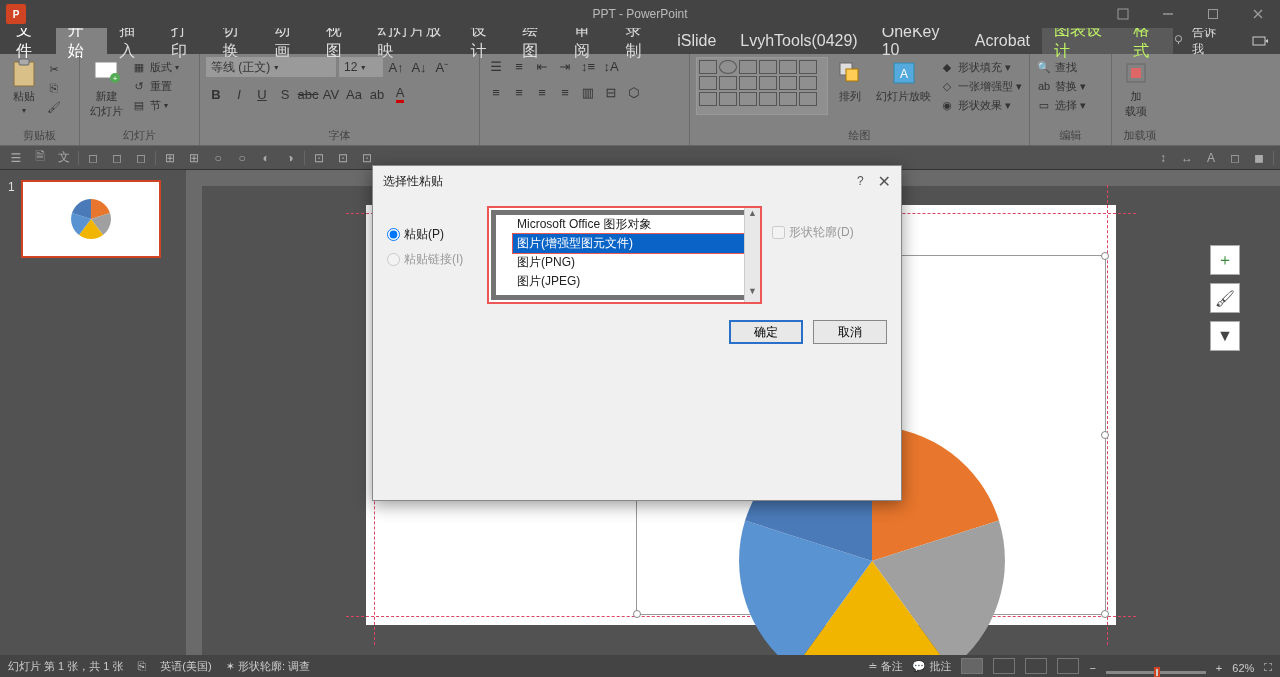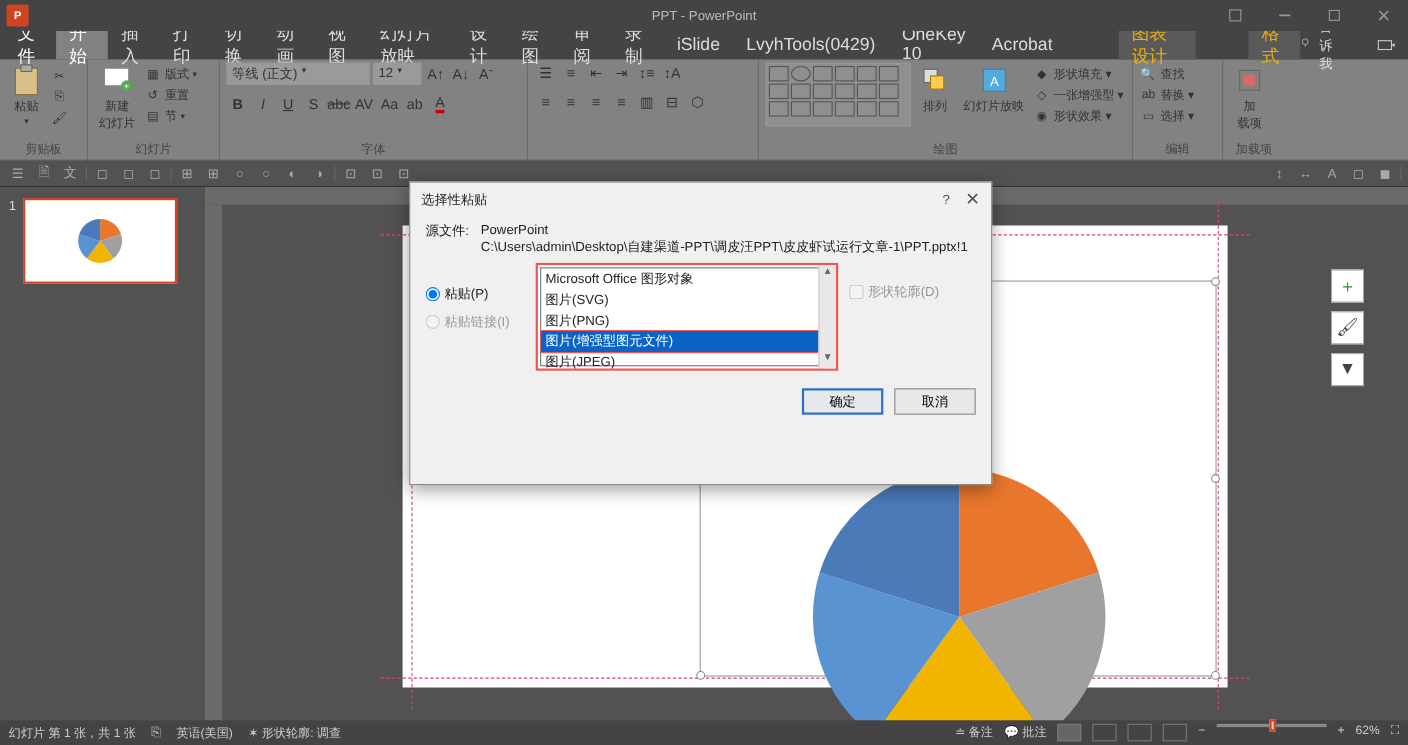--- a/index.html
+++ b/index.html
@@ -11,33 +11,33 @@
 .titlebar .title { position: absolute; left: 50%; transform: translateX(-50%); font-size: 12px; color: #bbb; }
 .titlebar .winbtns { margin-left: auto; display: flex; }
 .titlebar .winbtn { width: 45px; height: 28px; display: flex; align-items: center; justify-content: center; color: #999; font-size: 14px; }
 .titlebar .winbtn svg { width: 12px; height: 12px; }
 
 
 .menubar { height: 26px; background: #444; display: flex; align-items: stretch; color: #ddd; padding: 0 4px; }
 .menubar .tab { padding: 0 12px; display: flex; align-items: center; font-size: 16px; cursor: pointer; }
 .menubar .tab.file { color: #fff; }
 .menubar .tab.active { background: #828282; color: #fff; }
-.menubar .tab.highlight { background: #5a5a5a; color: #eab308; margin-left: 48px; }
+.menubar .tab.highlight { background: #5a5a5a; color: #bef264; }
 .menubar .right { margin-left: auto; display: flex; align-items: center; gap: 8px; padding-right: 8px; }
 .menubar .right .bulb { width: 14px; height: 14px; }
 
 
 .ribbon { height: 92px; background: #828282; display: flex; border-bottom: 1px solid #666; }
 .group { border-right: 1px solid #6a6a6a; padding: 3px 6px 0 6px; display: flex; flex-direction: column; }
 .group .body { flex: 1; display: flex; align-items: flex-start; gap: 4px; }
 .group .label { text-align: center; font-size: 11px; color: #444; padding: 2px 0; position: relative; }
 .bigbtn { display: flex; flex-direction: column; align-items: center; gap: 2px; padding: 2px 4px; color: #333; font-size: 11px; }
 .bigbtn .icon { width: 28px; height: 28px; display: flex; align-items: center; justify-content: center; }
 .smallrow { display: flex; gap: 3px; align-items: center; margin-bottom: 2px; }
-.dropdown { display: inline-flex; border: 1px solid #999; background: #9a9a9a; padding: 1px 4px; height: 20px; font-size: 12px; color: #333; }
+.dropdown { display: inline-flex; align-items: center; border: 1px solid #999; background: #9a9a9a; padding: 1px 4px; height: 20px; font-size: 12px; color: #333; }
 .dropdown .arrow { margin-left: 4px; font-size: 8px; }
 .iconbtn { width: 20px; height: 18px; display: flex; align-items: center; justify-content: center; color: #333; font-size: 13px; }
 .col { display: flex; flex-direction: column; gap: 3px; font-size: 11px; color: #333; }
 .col .row { display: flex; align-items: center; gap: 3px; }
 .ic { width: 16px; height: 16px; display: inline-flex; align-items: center; justify-content: center; }
 
 
 .shape-gallery { width: 132px; height: 58px; background: #8f8f8f; border: 1px solid #999; display: flex; flex-wrap: wrap; padding: 2px; gap: 2px; align-content: flex-start; }
 .shape-gallery .sh { width: 18px; height: 14px; border: 1px solid #555; }
 
@@ -61,52 +61,52 @@
 .slide .guide-v { position: absolute; top: -20px; bottom: -20px; border-left: 1px dashed #d46; }
 .slide .guide-h { position: absolute; left: -20px; right: -20px; border-top: 1px dashed #d46; }
 .chart-sel { position: absolute; left: 270px; top: 50px; width: 470px; height: 360px; border: 1px solid #999; }
 .chart-sel .handle { position: absolute; width: 8px; height: 8px; background: #fff; border: 1px solid #888; border-radius: 50%; }
 .chart-sel .pie { position: absolute; left: 100px; top: 170px; width: 270px; height: 270px; }
 
 .side-tools { position: absolute; right: 40px; top: 75px; display: flex; flex-direction: column; gap: 8px; }
 .side-tools .tool { width: 30px; height: 30px; background: #fff; border: 1px solid #aaa; display: flex; align-items: center; justify-content: center; font-size: 16px; color: #444; }
 
 
-.dialog { position: absolute; left: 372px; top: 165px; width: 530px; height: 276px; background: #f0f0f0; border: 1px solid #888; box-shadow: 0 4px 16px rgba(0,0,0,0.4); font-size: 12px; color: #222; }
+.dialog { position: absolute; left: 372px; top: 165px; width: 530px; height: 336px; background: #f0f0f0; border: 1px solid #888; box-shadow: 0 4px 16px rgba(0,0,0,0.4); font-size: 12px; color: #222; }
 .dialog .dlg-title { height: 30px; display: flex; align-items: center; padding: 0 10px; }
 .dialog .dlg-title .t { flex: 1; }
 .dialog .dlg-title .help { margin-right: 14px; color: #555; }
 .dialog .dlg-title .close { font-size: 16px; color: #555; }
 .dialog .body { padding: 6px 14px; }
 .dialog .src { display: flex; gap: 8px; margin-bottom: 6px; }
 .dialog .src .lbl { width: 42px; }
 .dialog .row2 { display: flex; gap: 10px; margin-top: 4px; }
 .dialog .radios { width: 90px; display: flex; flex-direction: column; gap: 8px; margin-top: 20px; }
 .dialog .radios label { display: flex; align-items: center; gap: 4px; }
 .dialog .radios input { margin: 0; }
 .dialog .listwrap { flex: 1; }
 .dialog .listlabel { margin-bottom: 2px; }
 .dialog .listbox { border: 2px solid #e55; background: #fff; height: 98px; position: relative; overflow: hidden; }
-.dialog .listbox .inner { position: absolute; inset: 2px; border: 1px solid #737373; }
+.dialog .listbox .inner { position: absolute; inset: 2px; border: 5px solid #737373; padding-left: 17px; }
 .dialog .listbox .item { padding: 1px 4px; }
 .dialog .listbox .item.sel { background: #0a64c8; color: #fff; border: 1px solid #e55; margin: -1px; }
 .dialog .listbox .scroll { position: absolute; right: 0; top: 0; bottom: 0; width: 16px; background: #e8e8e8; border-left: 1px solid #ccc; }
 .dialog .listbox .scroll .arr { height: 16px; text-align: center; font-size: 9px; color: #666; }
 .dialog .displayicon { width: 115px; padding-top: 18px; color: #999; }
 .dialog .displayicon label { display: flex; gap: 4px; align-items: center; }
 .dialog .desc { border: 1px solid #ccc; margin-top: 10px; padding: 18px 10px 14px 10px; position: relative; display: flex; gap: 12px; }
 .dialog .desc .legend { position: absolute; top: -8px; left: 8px; background: #f0f0f0; padding: 0 4px; }
 .dialog .desc .clipicon { width: 36px; height: 36px; display: flex; align-items: center; justify-content: center; font-size: 24px; color: #666; }
 .dialog .btns { display: flex; justify-content: flex-end; gap: 10px; padding: 10px 14px; }
 .dialog .btns button { width: 74px; height: 24px; border: 1px solid #888; background: #e8e8e8; font-size: 12px; }
 .dialog .btns button.primary { border: 2px solid #2a6fc9; }
 
 
 .statusbar { position: absolute; bottom: 0; left: 0; right: 0; height: 22px; background: #444; display: flex; align-items: center; color: #ccc; font-size: 11px; padding: 0 8px; gap: 14px; }
-.statusbar .right { margin-left: auto; display: flex; align-items: flex-start; gap: 10px; }
+.statusbar .right { margin-left: auto; display: flex; align-items: flex-end; gap: 10px; }
 .statusbar .viewbtn { width: 22px; height: 16px; border: 1px solid #777; }
 .statusbar .viewbtn.active { background: #666; }
 .statusbar .zoom-slider { width: 100px; height: 3px; background: #888; position: relative; }
 .statusbar .zoom-slider .thumb { position: absolute; left: 48px; top: -4px; width: 6px; height: 11px; background: #ccc; }
 
 svg { display: block; }
 </style>
 </head>
 <body>
 
@@ -449,45 +449,37 @@
   </div>
 </div>
 
 <div class="dialog">
   <div class="dlg-title">
     <span class="t">选择性粘贴</span>
     <span class="help">?</span>
     <span class="close">✕</span>
   </div>
   <div class="body">
-    <div class="src">
-      <div class="lbl">源文件:</div>
-      <div>
-        <div>PowerPoint</div>
-        <div>C:\Users\admin\Desktop\自建渠道-PPT\调皮汪PPT\皮皮虾试运行文章-1\PPT.pptx!1</div>
-      </div>
-    </div>
     <div class="row2">
       <div class="radios">
         <label>
             <input type="radio" checked="" style="">
             <span>粘贴(P)</span>
           </label>
         <label style="color:#999">
             <input type="radio" disabled="" style="">
             <span>粘贴链接(I)</span>
           </label>
       </div>
       <div class="listwrap">
         <div class="listbox">
           <div class="inner">
             <div class="item">Microsoft Office 图形对象</div>
-            <div class="item">图片(SVG)</div>
+            <div class="item sel">图片(增强型图元文件)</div>
             <div class="item">图片(PNG)</div>
-            <div class="item sel">图片(增强型图元文件)</div>
             <div class="item">图片(JPEG)</div>
 
           </div>
           <div class="scroll">
               <div class="arr">▲</div>
               <div style="flex:1"></div>
               <div class="arr" style="position:absolute;bottom:0;width:100%">▼</div>
             </div>
         </div>
       </div>

